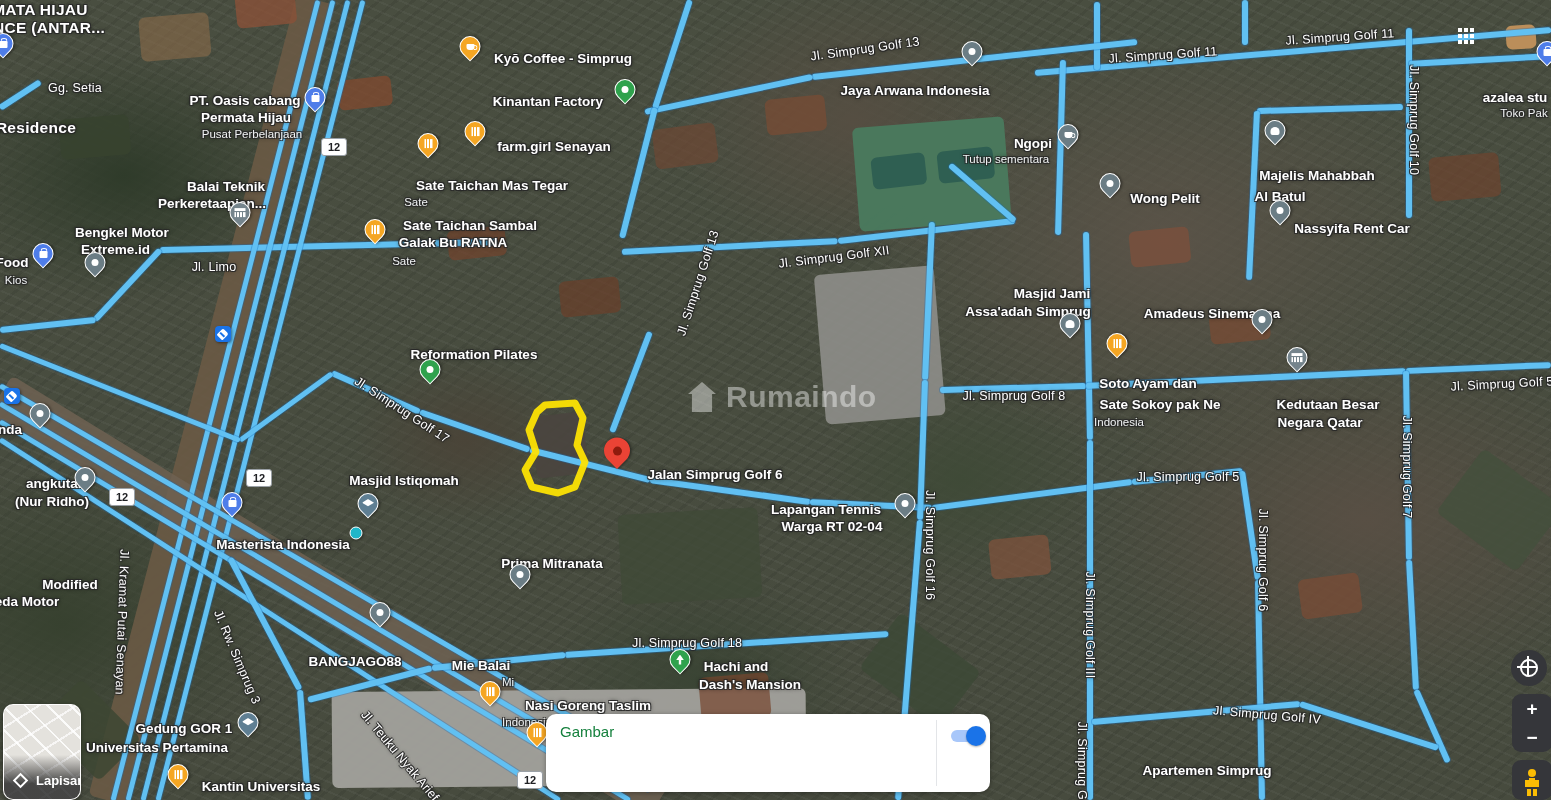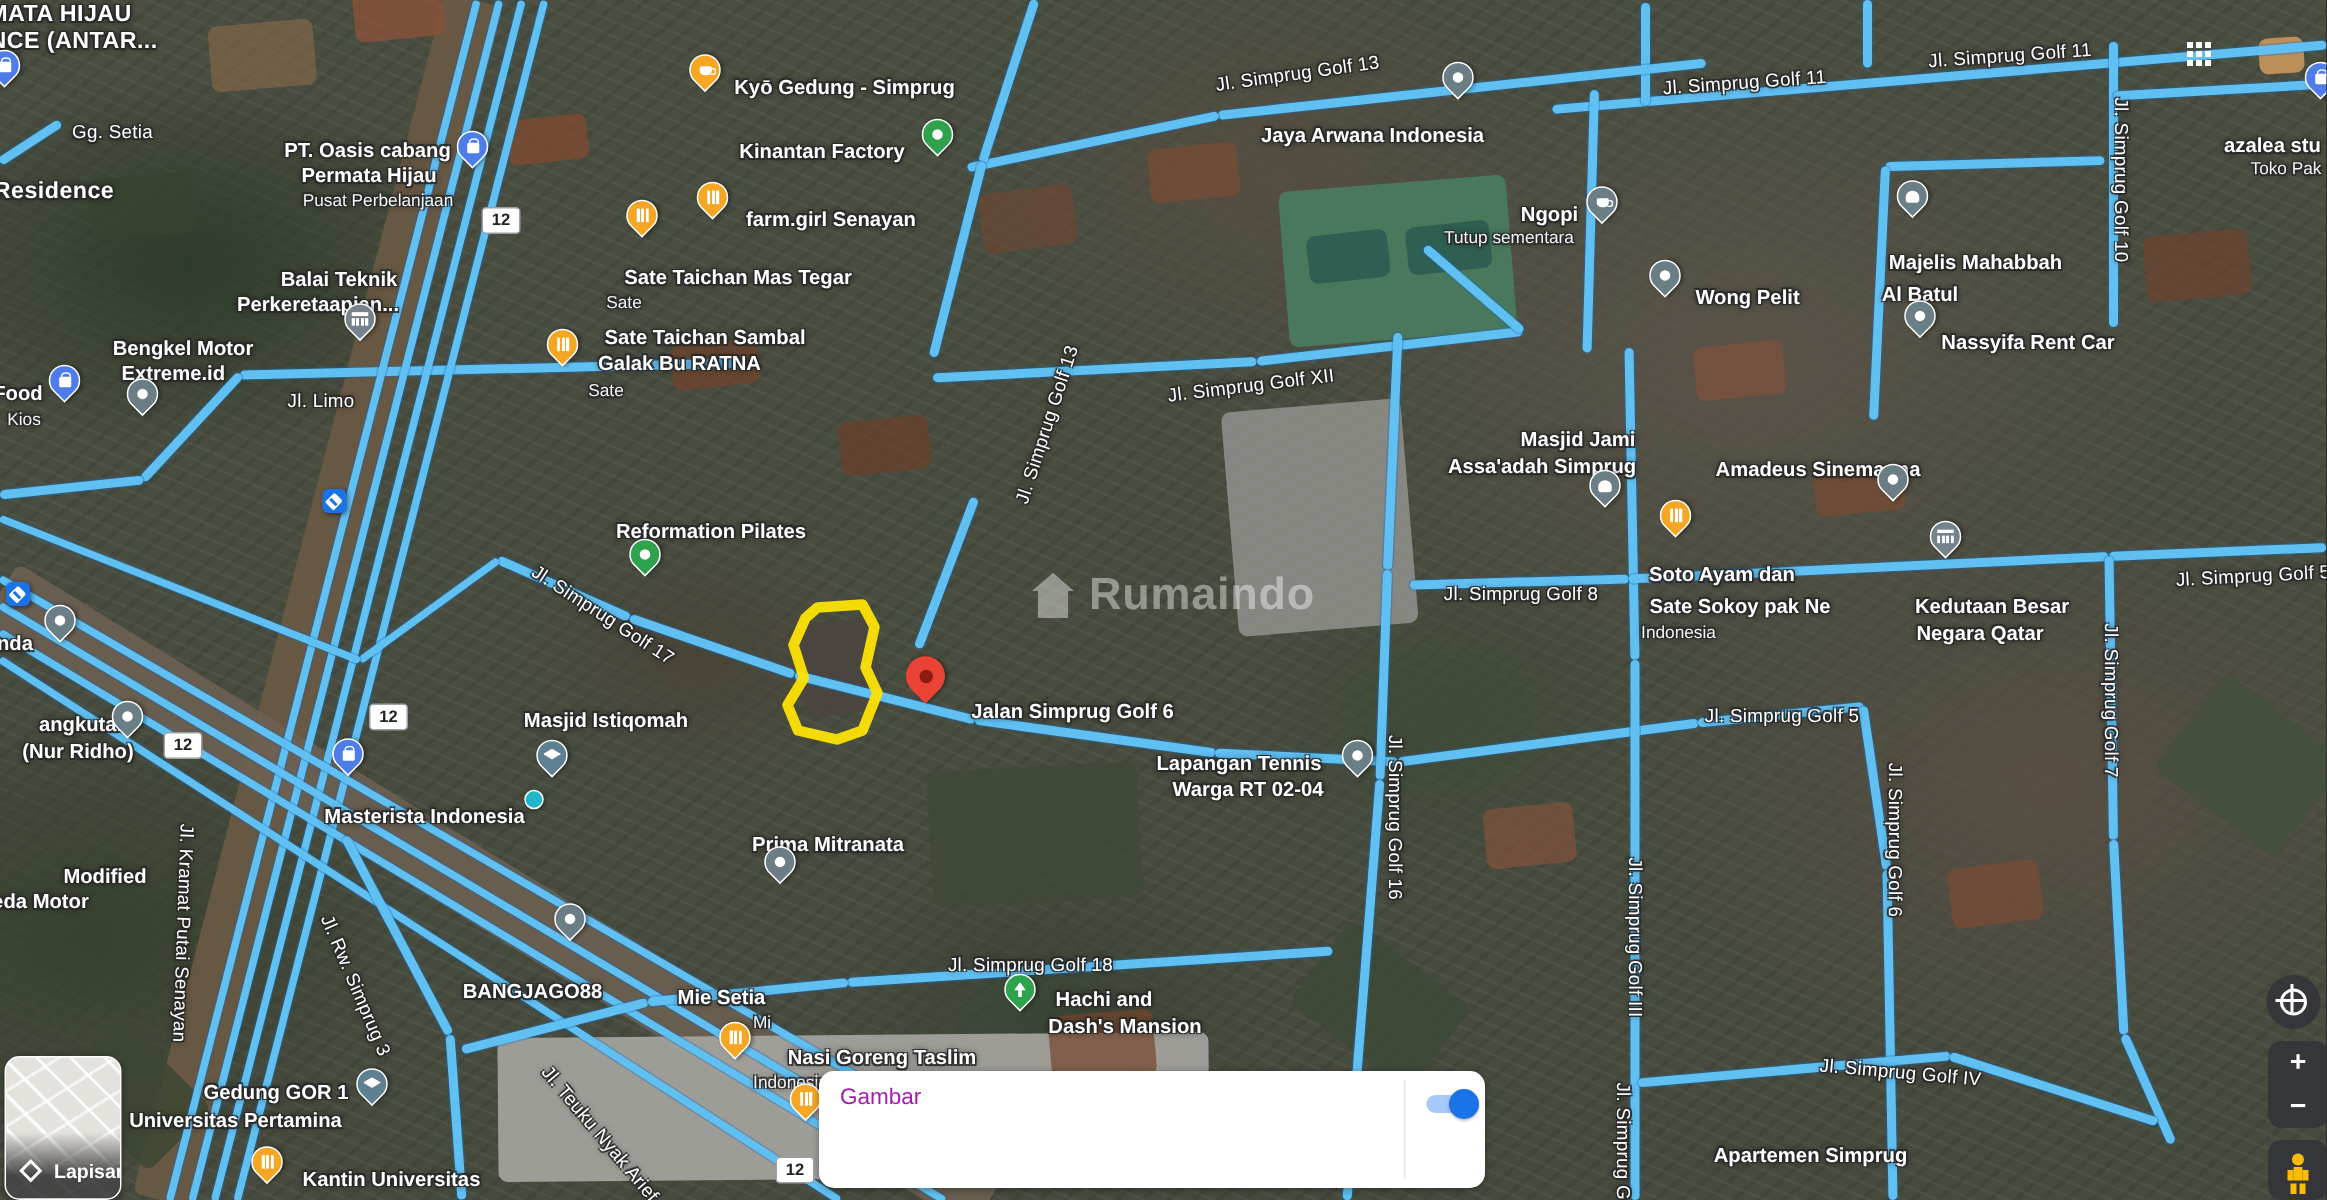--- a/index.html
+++ b/index.html
@@ -55,21 +55,21 @@
   .g-tree{width:10px;height:10px;background:#fff;clip-path:polygon(50% 0,88% 55%,62% 55%,62% 100%,38% 100%,38% 55%,12% 55%);}
   .g-train{width:8px;height:9px;background:#fff;border-radius:2px 2px 1px 1px;position:relative;}
   .g-train::after{content:"";position:absolute;left:1px;right:1px;top:4.5px;height:1.5px;background:#1A73E8;}
   .g-grid{width:4px;height:4px;background:#fff;box-shadow:6px 0 #fff,12px 0 #fff,0 6px #fff,6px 6px #fff,12px 6px #fff,0 12px #fff,6px 12px #fff,12px 12px #fff;}
   .watermark{position:absolute;left:688px;top:380px;display:flex;align-items:center;z-index:60;pointer-events:none;}
   .wm-house{width:28px;height:30px;background:rgba(255,255,255,.42);
     clip-path:polygon(50% 0,100% 40%,86% 40%,86% 100%,14% 100%,14% 40%,0 40%);}
   .wm-text{margin-left:10px;font-size:30px;font-weight:700;color:rgba(255,255,255,.42);letter-spacing:.5px;}
   .panel{position:absolute;left:546px;top:714px;width:444px;height:78px;background:#fff;border-radius:10px;
     box-shadow:0 1px 5px rgba(0,0,0,.35);z-index:100;}
-  .panel-title{position:absolute;left:14px;top:9px;font-size:15px;color:#a21caf;text-align:right;}
+  .panel-title{position:absolute;left:14px;top:9px;font-size:15px;color:#15803d;text-align:right;}
   .toggle{position:absolute;left:405px;top:16px;width:32px;height:12px;border-radius:7px;background:#a8c7fa;}
   .toggle .thumb{position:absolute;right:-3px;top:-4px;width:20px;height:20px;border-radius:50%;background:#1a73e8;box-shadow:0 1px 2px rgba(0,0,0,.3);}
   .pdivider{position:absolute;left:390px;top:6px;bottom:6px;width:1px;background:#e3e5e8;}
   .legend{position:absolute;left:14px;top:36px;display:flex;align-items:center;font-size:14.5px;color:#3c4043;}
   .lg-line{width:20px;height:5px;border-radius:3px;background:#26b3a9;margin-right:8px;}
   .lg-dash{width:14px;height:5px;margin:0 8px 0 22px;
     background:linear-gradient(90deg,#26b3a9 0 5px,rgba(0,0,0,0) 5px 9px,#26b3a9 9px 14px);border-radius:2px;}
   .lg-circle{width:13px;height:13px;border-radius:50%;border:3.5px solid #26b3a9;background:#d6f0ee;margin:0 8px 0 22px;box-sizing:border-box;width:15px;height:15px;}
   .caption-row{position:absolute;left:14px;top:58px;font-size:13.5px;color:#80868b;white-space:nowrap;}
   .caption-row a{color:#1a73e8;text-decoration:none;margin-left:4px;cursor:pointer;}
@@ -198,21 +198,21 @@
       <div class="lbl" style="left: 245px; top: 100px; transform: translate(-50%, -50%);">PT. Oasis cabang</div>
       <div class="lbl" style="left: 246px; top: 117px; transform: translate(-50%, -50%);">Permata Hijau</div>
       <div class="lbl sub" style="left: 252px; top: 134px; transform: translate(-50%, -50%);">Pusat Perbelanjaan</div>
       <div class="lbl" style="left: 226px; top: 186px; transform: translate(-50%, -50%);">Balai Teknik</div>
       <div class="lbl" style="left: 212px; top: 203px; transform: translate(-50%, -50%);">Perkeretaapian...</div>
       <div class="lbl" style="left: 122px; top: 232px; transform: translate(-50%, -50%);">Bengkel Motor</div>
       <div class="lbl" style="left: 108px; top: 249px; transform: translate(-50%, -50%); padding-left: 15px;">Extreme.id</div>
       <div class="lbl" style="left: 12px; top: 262px; transform: translate(-50%, -50%);">Food</div>
       <div class="lbl sub" style="left: 16px; top: 280px; transform: translate(-50%, -50%);">Kios</div>
       <div class="lbl street" style="left: 214px; top: 267px; transform: translate(-50%, -50%);">Jl. Limo</div>
-      <div class="lbl" style="left: 563px; top: 58px; transform: translate(-50%, -50%);">Kyō Gedung - Simprug</div>
+      <div class="lbl" style="left: 563px; top: 58px; transform: translate(-50%, -50%);">Kyō Coffee - Simprug</div>
       <div class="lbl" style="left: 548px; top: 101px; transform: translate(-50%, -50%);">Kinantan Factory</div>
       <div class="lbl" style="left: 554px; top: 146px; transform: translate(-50%, -50%);">farm.girl Senayan</div>
       <div class="lbl" style="left: 492px; top: 185px; transform: translate(-50%, -50%);">Sate Taichan Mas Tegar</div>
       <div class="lbl sub" style="left: 416px; top: 202px; transform: translate(-50%, -50%);">Sate</div>
       <div class="lbl" style="left: 470px; top: 225px; transform: translate(-50%, -50%); text-align: right;">Sate Taichan Sambal</div>
       <div class="lbl" style="left: 453px; top: 242px; transform: translate(-50%, -50%);">Galak Bu RATNA</div>
       <div class="lbl sub" style="left: 404px; top: 261px; transform: translate(-50%, -50%);">Sate</div>
       <div class="lbl street" style="left: 865px; top: 49px; transform: translate(-50%, -50%) rotate(-8deg);">Jl. Simprug Golf 13</div>
       <div class="lbl" style="left: 915px; top: 90px; transform: translate(-50%, -50%);">Jaya Arwana Indonesia</div>
       <div class="lbl" style="left: 1033px; top: 143px; transform: translate(-50%, -50%);">Ngopi</div>
@@ -251,21 +251,21 @@
       <div class="lbl street" style="left: 1407px; top: 467px; transform: translate(-50%, -50%) rotate(90deg);">Jl. Simprug Golf 7</div>
       <div class="lbl street" style="left: 1263px; top: 560px; transform: translate(-50%, -50%) rotate(90deg);">Jl. Simprug Golf 6</div>
       <div class="lbl" style="left: 30px; top: 584px; transform: translate(-50%, -50%); margin-left: 40px;">Modified</div>
       <div class="lbl" style="left: 27px; top: 601px; transform: translate(-50%, -50%);">eda Motor</div>
       <div class="lbl" style="left: 56px; top: 483px; transform: translate(-50%, -50%);">angkutan</div>
       <div class="lbl" style="left: 52px; top: 501px; transform: translate(-50%, -50%);">(Nur Ridho)</div>
       <div class="lbl" style="left: 283px; top: 544px; transform: translate(-50%, -50%);">Masterista Indonesia</div>
       <div class="lbl street" style="left: 122px; top: 622px; transform: translate(-50%, -50%) rotate(92deg);">Jl. Kramat Putai Senayan</div>
       <div class="lbl street" style="left: 237px; top: 657px; transform: translate(-50%, -50%) rotate(67deg);">Jl. Rw. Simprug 3</div>
       <div class="lbl" style="left: 355px; top: 661px; transform: translate(-50%, -50%);">BANGJAGO88</div>
-      <div class="lbl" style="left: 481px; top: 665px; transform: translate(-50%, -50%);">Mie Setia</div>
+      <div class="lbl" style="left: 481px; top: 665px; transform: translate(-50%, -50%);">Mie Balai</div>
       <div class="lbl sub" style="left: 508px; top: 682px; transform: translate(-50%, -50%);">Mi</div>
       <div class="lbl" style="left: 184px; top: 728px; transform: translate(-50%, -50%);">Gedung GOR 1</div>
       <div class="lbl" style="left: 157px; top: 747px; transform: translate(-50%, -50%);">Universitas Pertamina</div>
       <div class="lbl" style="left: 261px; top: 786px; transform: translate(-50%, -50%);">Kantin Universitas</div>
       <div class="lbl" style="left: 588px; top: 705px; transform: translate(-50%, -50%);">Nasi Goreng Taslim</div>
       <div class="lbl sub" style="left: 527px; top: 722px; transform: translate(-50%, -50%);">Indonesia</div>
       <div class="lbl" style="left: 552px; top: 563px; transform: translate(-50%, -50%);">Prima Mitranata</div>
       <div class="lbl street" style="left: 687px; top: 643px; transform: translate(-50%, -50%);">Jl. Simprug Golf 18</div>
       <div class="lbl" style="left: 736px; top: 666px; transform: translate(-50%, -50%);">Hachi and</div>
       <div class="lbl" style="left: 750px; top: 684px; transform: translate(-50%, -50%);">Dash's Mansion</div>

